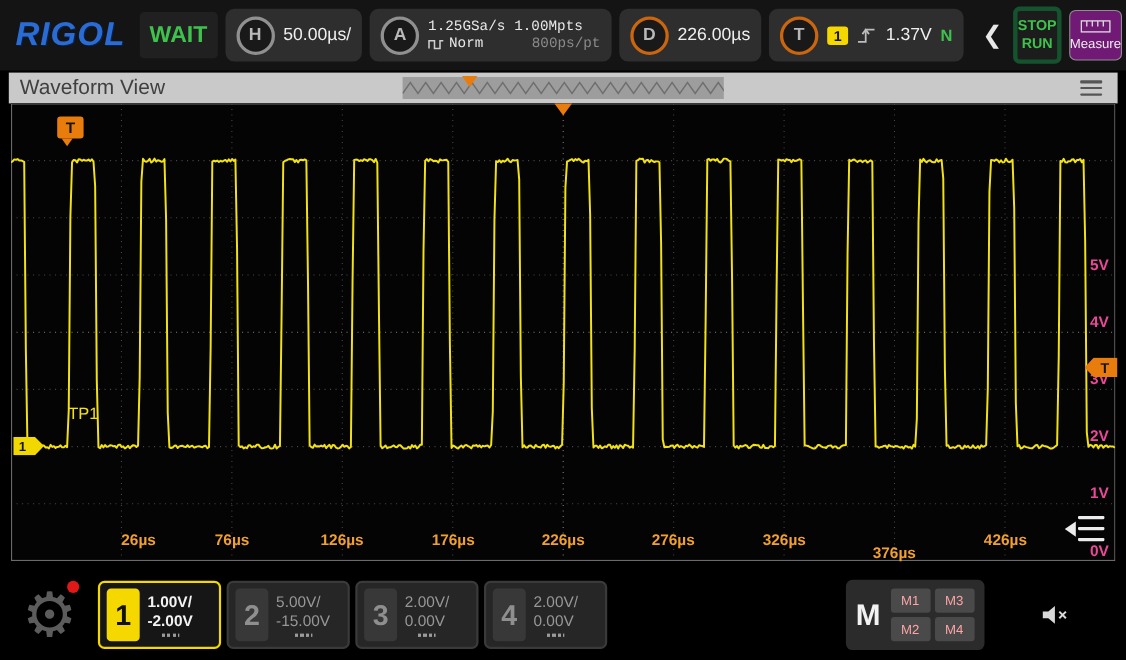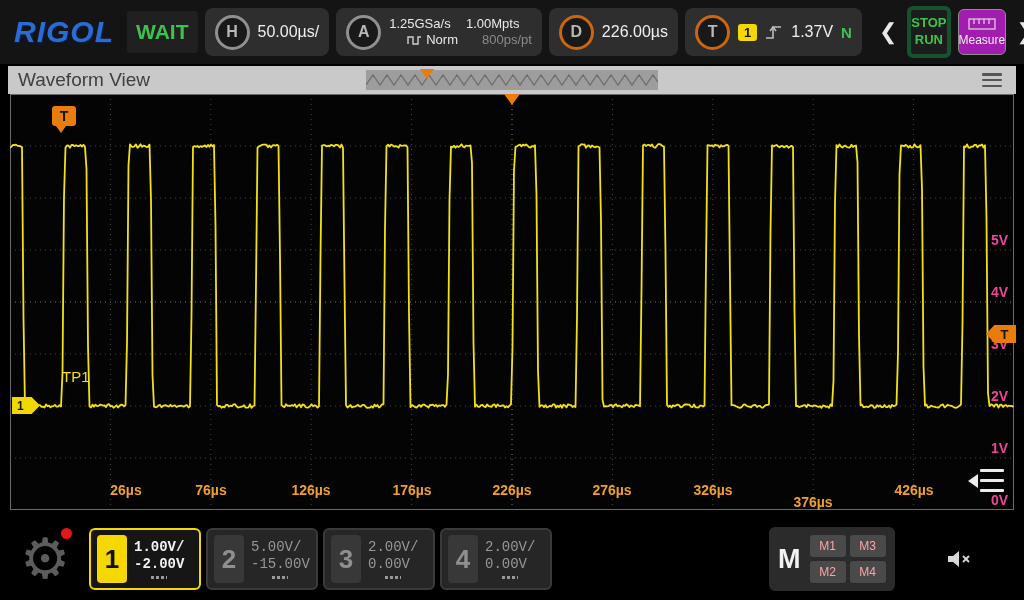--- a/index.html
+++ b/index.html
@@ -14,31 +14,31 @@
   .wait{color:#3fc24d;font-size:21px;font-weight:bold;background:#202020;
         padding:9px 9px;border-radius:4px;}
   .grp{height:48px;background:#2e2e2e;border-radius:8px;display:flex;align-items:center;
        gap:8px;padding:0 10px;box-sizing:border-box;cursor:pointer;}
   .circ{width:29px;height:29px;border-radius:50%;border:3px solid #909090;color:#b8b8b8;
         font-weight:bold;font-size:16px;display:flex;align-items:center;justify-content:center;
         background:#191919;flex:none;}
   .circ.orange{border-color:#c9660f;}
   .gval{color:#efefef;font-size:16px;}
   .acol{display:flex;flex-direction:column;justify-content:flex-end;line-height:1.25;
-        font-size:13px;color:#e9e9e9;}
+        font-size:13px;color:#e9e9e9;font-family:Liberation Mono, monospace;}
   .acol .dim{color:#8b8b8b;margin-left:16px;}
-  .normrow{display:flex;align-items:center;gap:4px;margin-left:18px;}
+  .normrow{display:flex;align-items:center;gap:4px;}
   .badge1{background:#f5d800;color:#151515;font-weight:bold;font-size:13px;
           border-radius:3px;padding:1px 6px;}
   .tflag{color:#3fc24d;font-weight:bold;font-size:15px;}
   .chev{color:#e8e8e8;font-size:22px;padding:0 3px;cursor:pointer;line-height:1;}
   .stoprun{border:4px solid #14532d;border-radius:6px;width:64px;height:44px;background:#1c1c1c;
            display:flex;flex-direction:column;align-items:center;justify-content:center;
            color:#3fc24d;font-size:13px;font-weight:bold;line-height:1.3;cursor:pointer;}
-  .measure{border:1px solid #8e8e8e;border-radius:6px;width:70px;height:44px;background:#a21caf;
+  .measure{border:1px solid #8e8e8e;border-radius:6px;width:70px;height:44px;background:#701a75;
            display:flex;flex-direction:column;align-items:center;justify-content:center;gap:3px;
            color:#efefef;font-size:12px;cursor:pointer;}
   .spacer{flex:1;}
 
   
   .header{position:absolute;left:8px;top:66px;width:1008px;height:28px;background:#c9c9c9;
           display:flex;align-items:center;padding:0 10px;box-sizing:border-box;}
   .htitle{font-size:19px;color:#404040;}
   .preview{position:absolute;left:50%;top:4px;transform:translateX(-50%);
            width:292px;height:20px;background:#9d9d9d;cursor:pointer;}
@@ -91,21 +91,21 @@
   .reddot{position:absolute;top:6px;right:12px;width:11px;height:11px;border-radius:50%;
           background:#e01818;}
   .chtile{width:112px;height:62px;background:#262626;border:2px solid #3a3a3a;border-radius:6px;
           display:flex;align-items:center;gap:7px;padding:0 6px;box-sizing:border-box;cursor:pointer;}
   .chtile.active{border-color:#f5d800;background:#161616;}
   .chnum{width:30px;height:48px;border-radius:4px;display:flex;align-items:center;
          justify-content:center;font-size:26px;font-weight:bold;flex:none;
          background:#383838;color:#8f8f8f;}
   .chtile.active .chnum{background:#f5d800;color:#111;}
   .chvals{display:flex;flex-direction:column;line-height:1.2;font-size:14px;color:#979797;
-          align-items:flex-start;font-family:Liberation Mono, monospace;}
+          align-items:flex-start;}
   .chtile.active .chvals{color:#f3f3f3;font-weight:bold;}
   .dashes{width:16px;height:3px;margin-top:3px;align-self:center;
           background:repeating-linear-gradient(90deg,#9a9a9a 0 3px,transparent 3px 5px);}
   .mpanel{width:126px;height:64px;background:#2b2b2b;border-radius:6px;display:flex;
           align-items:center;gap:9px;padding:0 9px;box-sizing:border-box;}
   .mlabel{font-size:27px;font-weight:bold;color:#f2f2f2;}
   .mgrid{display:grid;grid-template-columns:36px 36px;gap:4px;}
   .mbtn{height:22px;background:#4a4a4a;color:#fca5a5;font-size:12px;border-radius:3px;
         display:flex;align-items:center;justify-content:center;cursor:pointer;}
   .soundarea{width:118px;display:flex;justify-content:center;}

